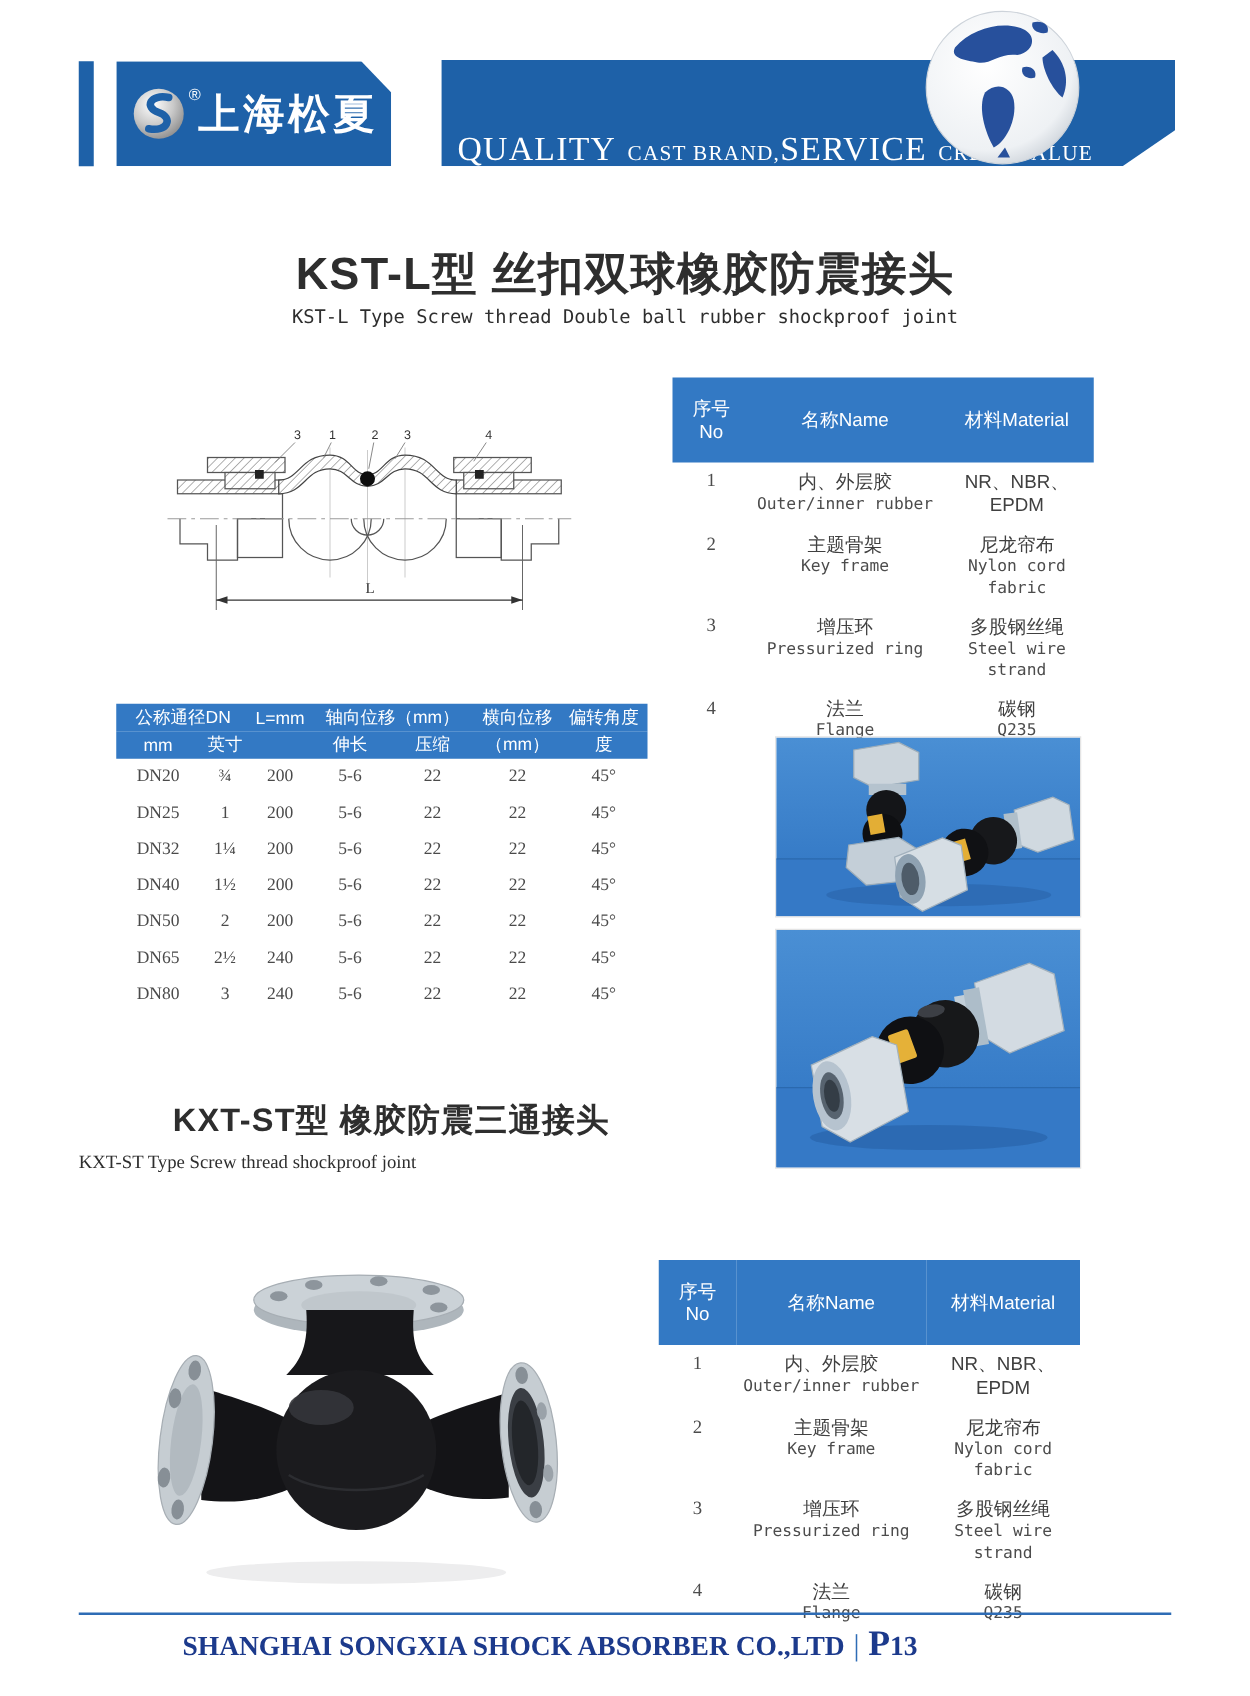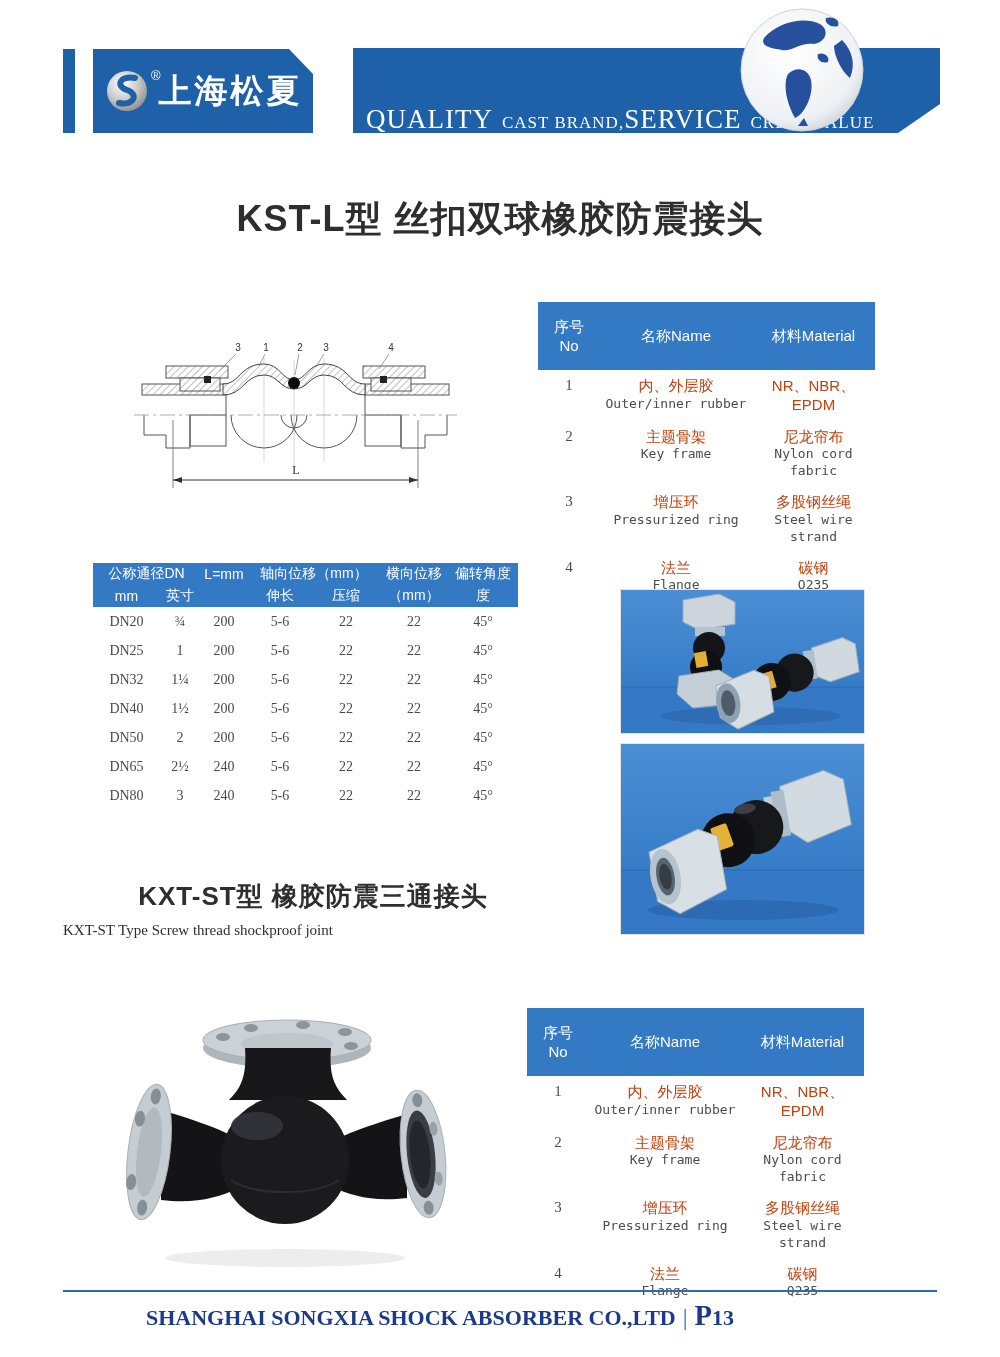--- a/index.html
+++ b/index.html
@@ -31,21 +31,21 @@
   .subtitle-2{position:absolute;left:63px;top:922px;width:500px;text-align:left;
               font-family:Liberation Serif, serif;font-size:15px;color:#2e2e2e;}
   
   .drawing{position:absolute;left:128px;top:320px;width:335px;height:185px;}
   
   .mat-table{position:absolute;border-collapse:collapse;table-layout:fixed;width:337px;}
   .mat-1{left:538px;top:302px;}
   .mat-2{left:527px;top:1008px;}
   .mat-table th{background:#3379c4;color:#fff;font-weight:normal;font-size:15px;height:27px;padding:16px;}
   .mat-table td{text-align:center;vertical-align:top;padding:7px 0 6px 0;height:34px;}
-  .cn-line{font-size:15px;color:#c2410c;line-height:1.25;}
+  .cn-line{font-size:15px;color:#404040;line-height:1.25;}
   .en-line{font-size:13px;color:#4c4c4c;font-family:"DejaVu Sans Mono",monospace;line-height:1.3;}
   .no-cell{font-size:15px;color:#4c4c4c;font-family:"Liberation Serif",serif;padding-top:10px;}
   
   .spec-table{position:absolute;left:93px;top:520px;width:425px;border-collapse:collapse;table-layout:fixed;margin-top:43px;}
   .spec-table th{background:#3379c4;color:#fff;font-weight:normal;font-size:14px;height:22px;padding:0;}
   .spec-table td{text-align:center;font-family:"Liberation Serif",serif;font-size:14px;color:#4a4a4a;height:29px;padding:0;}
   
   .photo{position:absolute;border:1px solid #e4e4e4;}
   .photo-1{left:620px;top:589px;width:243px;height:143px;}
   .photo-2{left:620px;top:743px;width:243px;height:190px;}
@@ -101,20 +101,21 @@
     <circle cx="64" cy="68" r="61" fill="url(#gsh)" stroke="#cdd3da" stroke-width="1"></circle>
     <path d="M26,36 C40,20 66,14 82,22 C92,28 88,40 76,42 C62,40 54,50 44,48 C32,46 22,44 26,36 Z" fill="#27509c"></path>
     <path d="M88,16 C96,14 102,18 100,24 C94,26 86,22 88,16 Z" fill="#27509c"></path>
     <path d="M50,72 C58,64 70,66 73,78 C76,94 66,112 57,116 C50,104 44,84 50,72 Z" fill="#27509c"></path>
     <path d="M104,38 C114,48 118,62 112,76 C104,70 96,54 96,44 Z" fill="#27509c"></path>
     <path d="M80,52 C86,50 92,54 90,60 C84,62 78,58 80,52 Z" fill="#27509c"></path>
     <path d="M60,124 l6,-8 4,8 Z" fill="#27509c"></path>
   </svg>
 
   <div class="title-1">KST-L型 丝扣双球橡胶防震接头</div>
+  <div class="subtitle-1">KST-L Type Screw thread Double ball rubber shockproof joint</div>
 
   <svg class="drawing" viewBox="0 0 335 185">
     <defs>
       <pattern id="h1" width="5" height="5" patternUnits="userSpaceOnUse" patternTransform="rotate(45)">
         <rect width="5" height="5" fill="#fff"></rect>
         <line x1="0" y1="0" x2="0" y2="5" stroke="#8d8d8d" stroke-width="1.1"></line>
       </pattern>
       <clipPath id="lowclip">
           <rect x="0" y="95" width="335" height="70"></rect>
         </clipPath>

